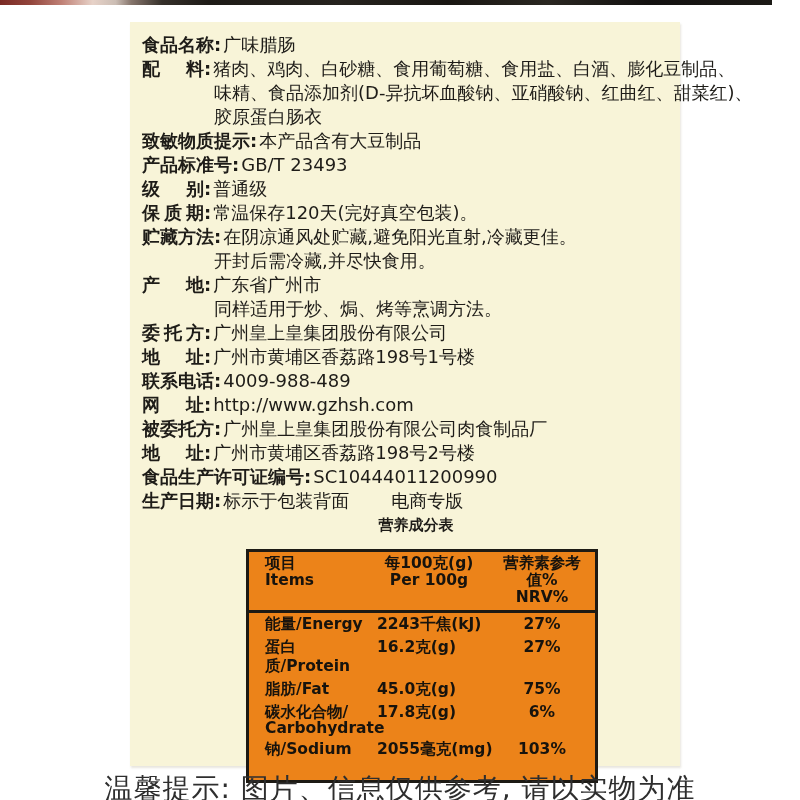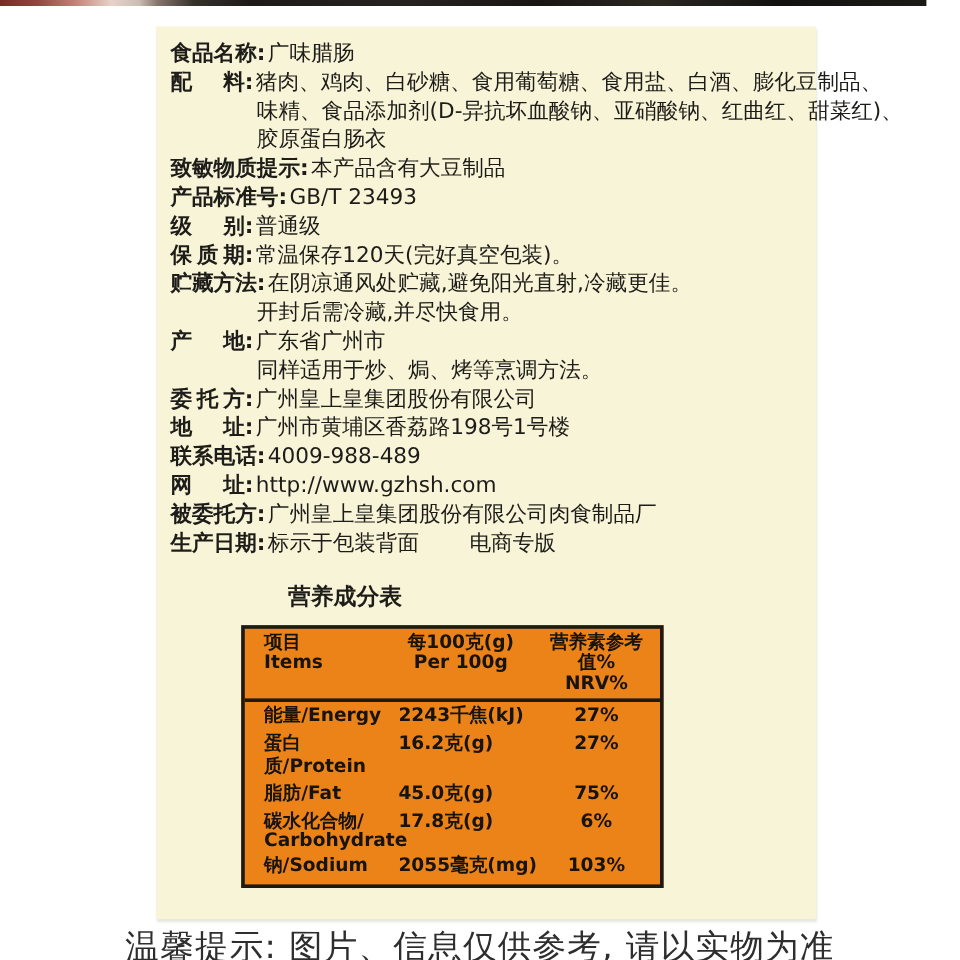--- a/index.html
+++ b/index.html
@@ -36,38 +36,38 @@
     font-weight: 700;
     text-align: justify;
     text-align-last: justify;
     vertical-align: top;
   }
   .colon { font-weight: 700; }
   .val { padding-left: 2px; }
   .val2 { padding-left: 42px; }
   .cont { padding-left: 72px; line-height: 24px; white-space: nowrap; }
   .nutrition-title {
-    margin-top: 20px;
-    text-align: left;
-    font-size: 19px;
+    margin-top: 0;
+    text-align: center;
+    font-size: 15px;
     font-weight: 700;
     line-height: 24px;
     width: 352px;
     margin-left: 98px;
   }
   .ntable {
     margin-top: 12px;
-    margin-left: 59px;
+    margin-left: 104px;
     width: 352px;
     background: #EC8319;
     border: 3px solid #1d1a14;
     font-weight: 700;
     font-size: 15.5px;
     color: #17130d;
-    padding-bottom: 4px;
+    padding-bottom: 19px;
   }
   .nrow {
     display: grid;
     grid-template-columns: 128px 118px 1fr;
   }
   .nrow .c1 { padding-left: 16px; text-align: left; }
   .nrow .c2 { text-align: left; }
   .nrow .c3 { text-align: center; padding-right: 6px; }
   .nhead {
     border-bottom: 3px solid #1d1a14;
@@ -120,21 +120,23 @@
     <div class="row"><span class="lbl">委托方</span><span class="colon">:</span><span class="val">广州皇上皇集团股份有限公司</span></div>
 
     <div class="row"><span class="lbl">地址</span><span class="colon">:</span><span class="val">广州市黄埔区香荔路198号1号楼</span></div>
 
     <div class="row"><span class="lbl">联系电话</span><span class="colon">:</span><span class="val">4009-988-489</span></div>
 
     <div class="row"><span class="lbl">网址</span><span class="colon">:</span><span class="val">http://www.gzhsh.com</span></div>
 
     <div class="row"><span class="lbl">被委托方</span><span class="colon">:</span><span class="val">广州皇上皇集团股份有限公司肉食制品厂</span></div>
 
+    <div class="row"><span class="lbl">地址</span><span class="colon">:</span><span class="val">广州市黄埔区香荔路198号2号楼</span></div>
 
+    <div class="row"><span class="lbl">食品生产许可证编号</span><span class="colon">:</span><span class="val">SC10444011200990</span></div>
 
     <div class="row"><span class="lbl">生产日期</span><span class="colon">:</span><span class="val">标示于包装背面</span><span class="val2">电商专版</span></div>
   </div>
 
   <div class="nutrition-title">营养成分表</div>
 
   <div class="ntable">
     <div class="nrow nhead">
       <div class="c1">
           <span class="hline">项目</span>

